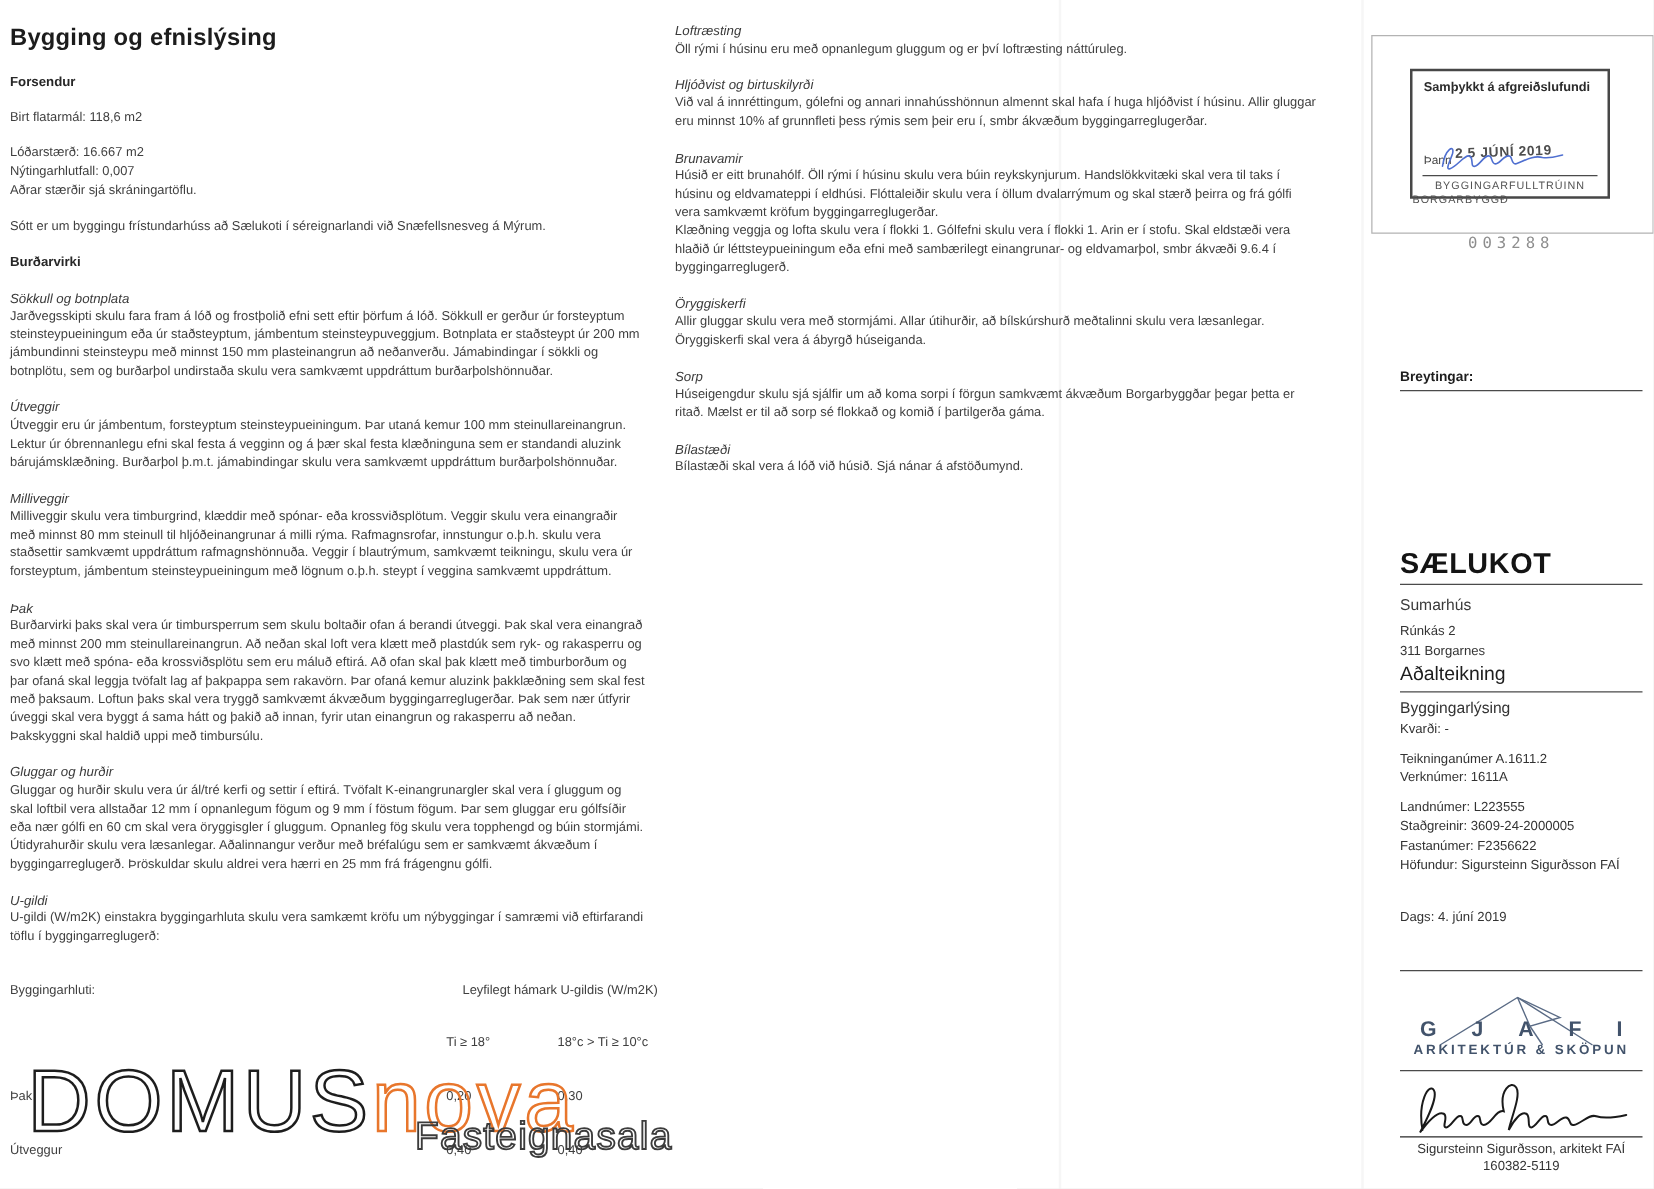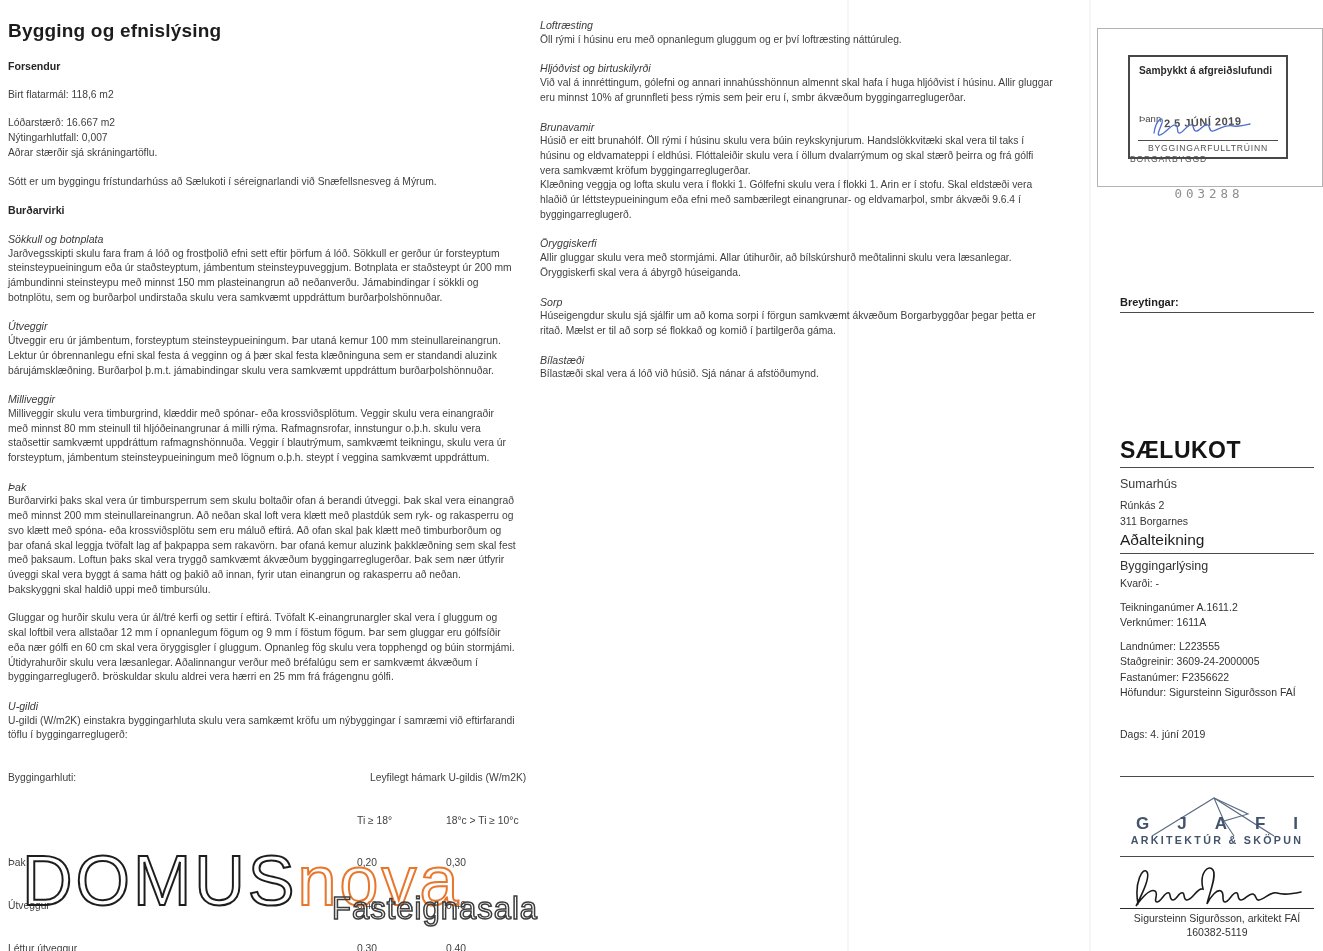--- a/index.html
+++ b/index.html
@@ -28,21 +28,21 @@
   .proj-type{font-size:12.5px;color:#3a3a3a;margin-top:9px;}
   .addr{font-size:10.5px;line-height:15.5px;margin-top:7px;}
   .draw-head{font-size:15.5px;font-weight:normal;color:#1d1d1d;margin-bottom:4px;}
   .rline{font-size:10.5px;line-height:15.5px;}
   .draw-sub{font-size:12.5px;margin-top:5px;}
   .gap8{height:8px;}
   
   #stamp-outer{position:absolute;left:1097px;top:28px;width:224px;height:157px;border:1.5px solid #b3b3b3;}
   #stamp-inner{position:absolute;left:30px;top:26px;width:156px;height:100px;border:2px solid #474747;}
   .stamp-title{padding:8px 0 0 9px;font-size:10.2px;font-weight:bold;color:#2b2b2b;}
-  .stamp-thann{position:absolute;left:9px;top:56px;font-size:9.5px;color:#444;}
+  .stamp-thann{position:absolute;left:9px;top:66px;font-size:9.5px;color:#444;}
   .stamp-date{position:absolute;left:34px;top:59px;font-size:11px;font-weight:bold;color:#4d4d4d;
               transform:rotate(-2deg);letter-spacing:.5px;white-space:nowrap;}
   .stamp-sig{position:absolute;left:16px;top:52px;}
   .stamp-hline{position:absolute;left:8px;right:8px;top:83px;border-top:1.2px solid #4a4a4a;}
   .stamp-off1{position:absolute;top:86px;width:100%;text-align:center;font-size:8.6px;letter-spacing:.8px;color:#525252;}
   .stamp-off2{position:absolute;top:97px;width:100%;text-align:left;font-size:8.6px;letter-spacing:.8px;color:#525252;}
   #stamp-serial{position:absolute;left:1097px;top:186px;width:224px;text-align:center;
                 font-family:"DejaVu Sans Mono",monospace;font-size:12.5px;letter-spacing:4px;color:#8d8d8d;}
   
   #gjafi{position:absolute;left:1120px;top:788px;width:194px;height:58px;}
@@ -86,20 +86,21 @@
         <div class="para">Sótt er um byggingu frístundarhúss að Sælukoti í séreignarlandi við Snæfellsnesveg á Mýrum.</div>
         <div class="sec-heading hb">Burðarvirki</div>
         <div class="sec-heading hi">Sökkull og botnplata</div>
         <div class="para">Jarðvegsskipti skulu fara fram á lóð og frostþolið efni sett eftir þörfum á lóð. Sökkull er gerður úr forsteyptum steinsteypueiningum eða úr staðsteyptum, jámbentum steinsteypuveggjum. Botnplata er staðsteypt úr 200 mm jámbundinni steinsteypu með minnst 150 mm plasteinangrun að neðanverðu. Jámabindingar í sökkli og botnplötu, sem og burðarþol undirstaða skulu vera samkvæmt uppdráttum burðarþolshönnuðar.</div>
         <div class="sec-heading hi">Útveggir</div>
         <div class="para">Útveggir eru úr jámbentum, forsteyptum steinsteypueiningum. Þar utaná kemur 100 mm steinullareinangrun. Lektur úr óbrennanlegu efni skal festa á vegginn og á þær skal festa klæðninguna sem er standandi aluzink bárujámsklæðning. Burðarþol þ.m.t. jámabindingar skulu vera samkvæmt uppdráttum burðarþolshönnuðar.</div>
         <div class="sec-heading hi">Milliveggir</div>
         <div class="para">Milliveggir skulu vera timburgrind, klæddir með spónar- eða krossviðsplötum. Veggir skulu vera einangraðir með minnst 80 mm steinull til hljóðeinangrunar á milli rýma. Rafmagnsrofar, innstungur o.þ.h. skulu vera staðsettir samkvæmt uppdráttum rafmagnshönnuða. Veggir í blautrýmum, samkvæmt teikningu, skulu vera úr forsteyptum, jámbentum steinsteypueiningum með lögnum o.þ.h. steypt í veggina samkvæmt uppdráttum.</div>
         <div class="sec-heading hi">Þak</div>
         <div class="para">Burðarvirki þaks skal vera úr timbursperrum sem skulu boltaðir ofan á berandi útveggi. Þak skal vera einangrað með minnst 200 mm steinullareinangrun. Að neðan skal loft vera klætt með plastdúk sem ryk- og rakasperru og svo klætt með spóna- eða krossviðsplötu sem eru máluð eftirá. Að ofan skal þak klætt með timburborðum og þar ofaná skal leggja tvöfalt lag af þakpappa sem rakavörn. Þar ofaná kemur aluzink þakklæðning sem skal fest með þaksaum. Loftun þaks skal vera tryggð samkvæmt ákvæðum byggingarreglugerðar.  Þak sem nær útfyrir úveggi skal vera byggt á sama hátt og þakið að innan, fyrir utan einangrun og rakasperru að neðan. Þakskyggni skal haldið uppi með timbursúlu.</div>
+        <div class="sec-heading hi">Gluggar og hurðir</div>
         <div class="para">Gluggar og hurðir skulu vera úr ál/tré kerfi og settir í eftirá. Tvöfalt K-einangrunargler skal vera í gluggum og skal loftbil vera allstaðar 12 mm í opnanlegum fögum og 9 mm í föstum fögum. Þar sem gluggar eru gólfsíðir eða nær gólfi en 60 cm skal vera öryggisgler í gluggum. Opnanleg fög skulu vera topphengd og búin stormjámi. Útidyrahurðir skulu vera læsanlegar. Aðalinnangur verður með bréfalúgu sem er samkvæmt ákvæðum í byggingarreglugerð. Þröskuldar skulu aldrei vera hærri en 25 mm frá frágengnu gólfi.</div>
         <div class="sec-heading hi">U-gildi</div>
         <div class="para">U-gildi (W/m2K) einstakra byggingarhluta skulu vera samkæmt kröfu um nýbyggingar í samræmi við eftirfarandi töflu í byggingarreglugerð:</div>
         <div class="ut">
           <div class="trow">
             <span class="tcell">Byggingarhluti:</span>
             <span class="thspan">Leyfilegt hámark U-gildis (W/m2K)</span>
           </div>
           <div class="trow">
             <span class="tcell"></span>

